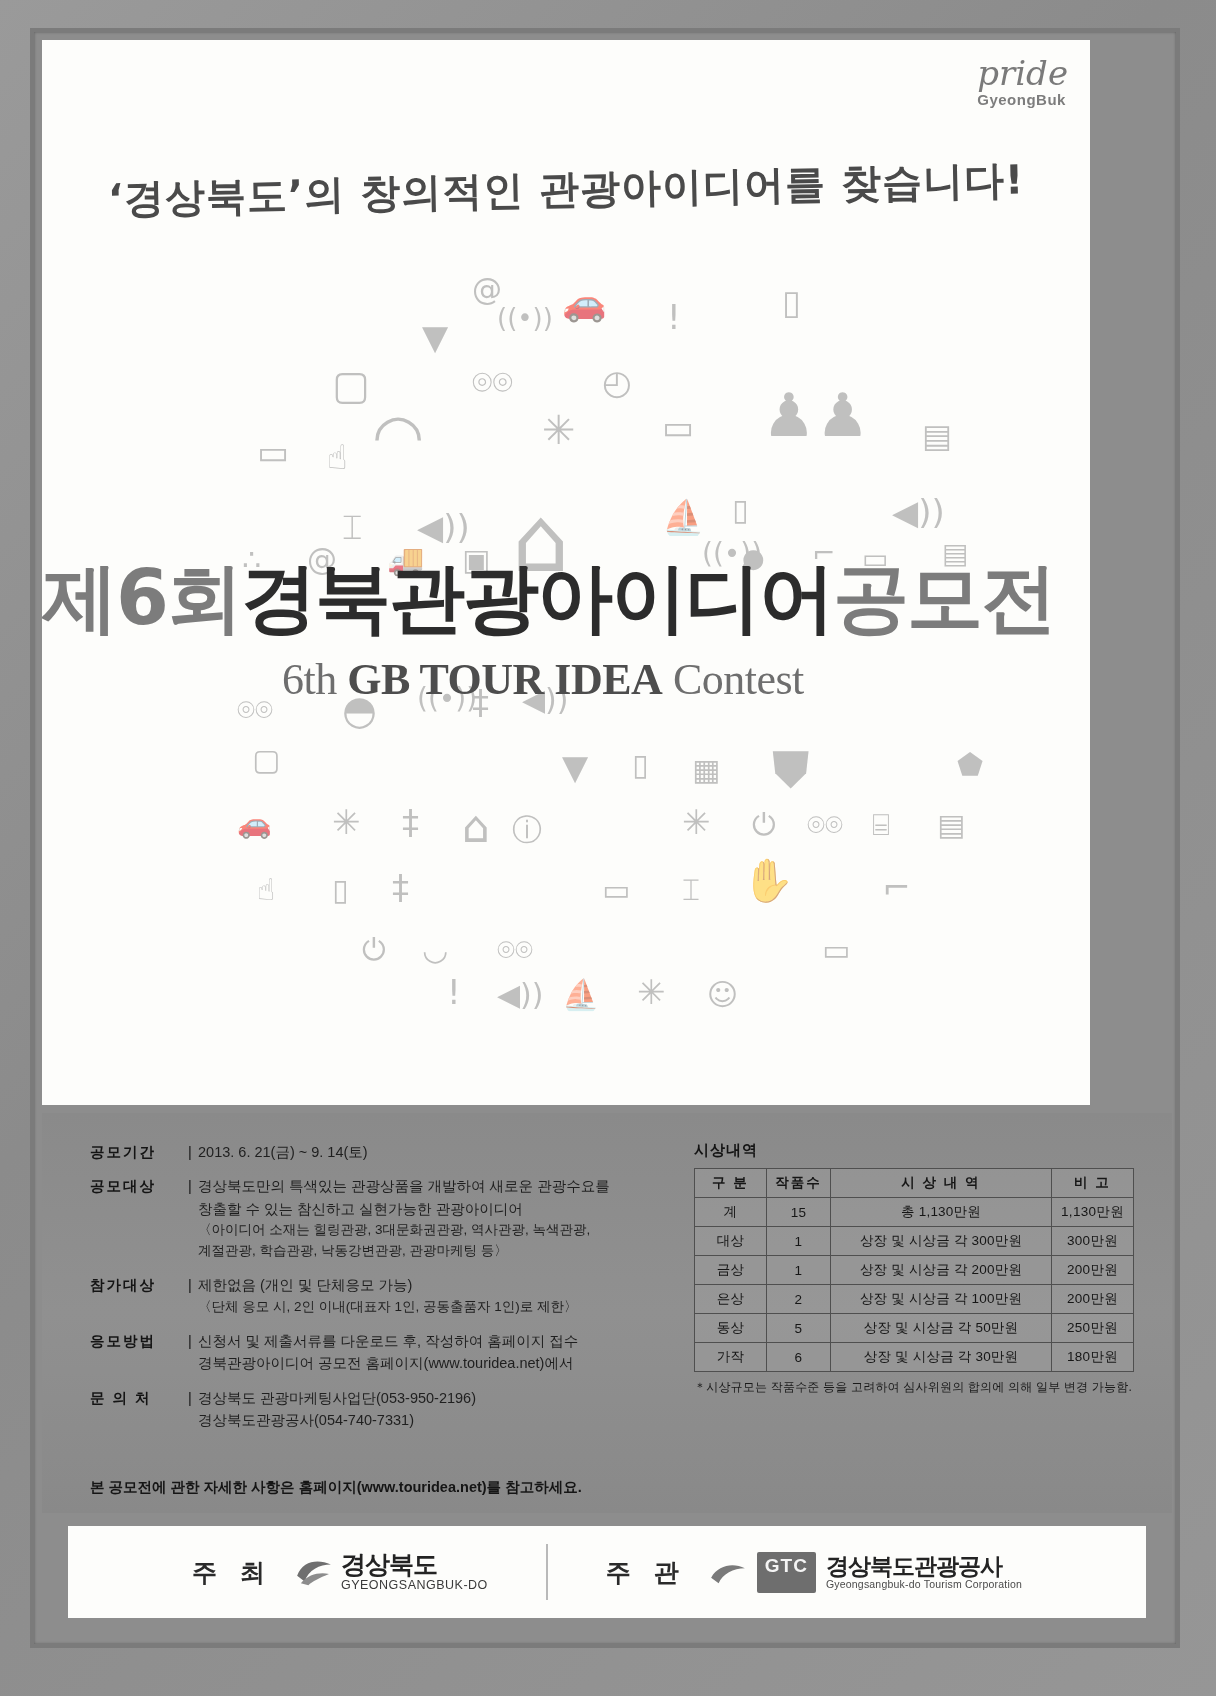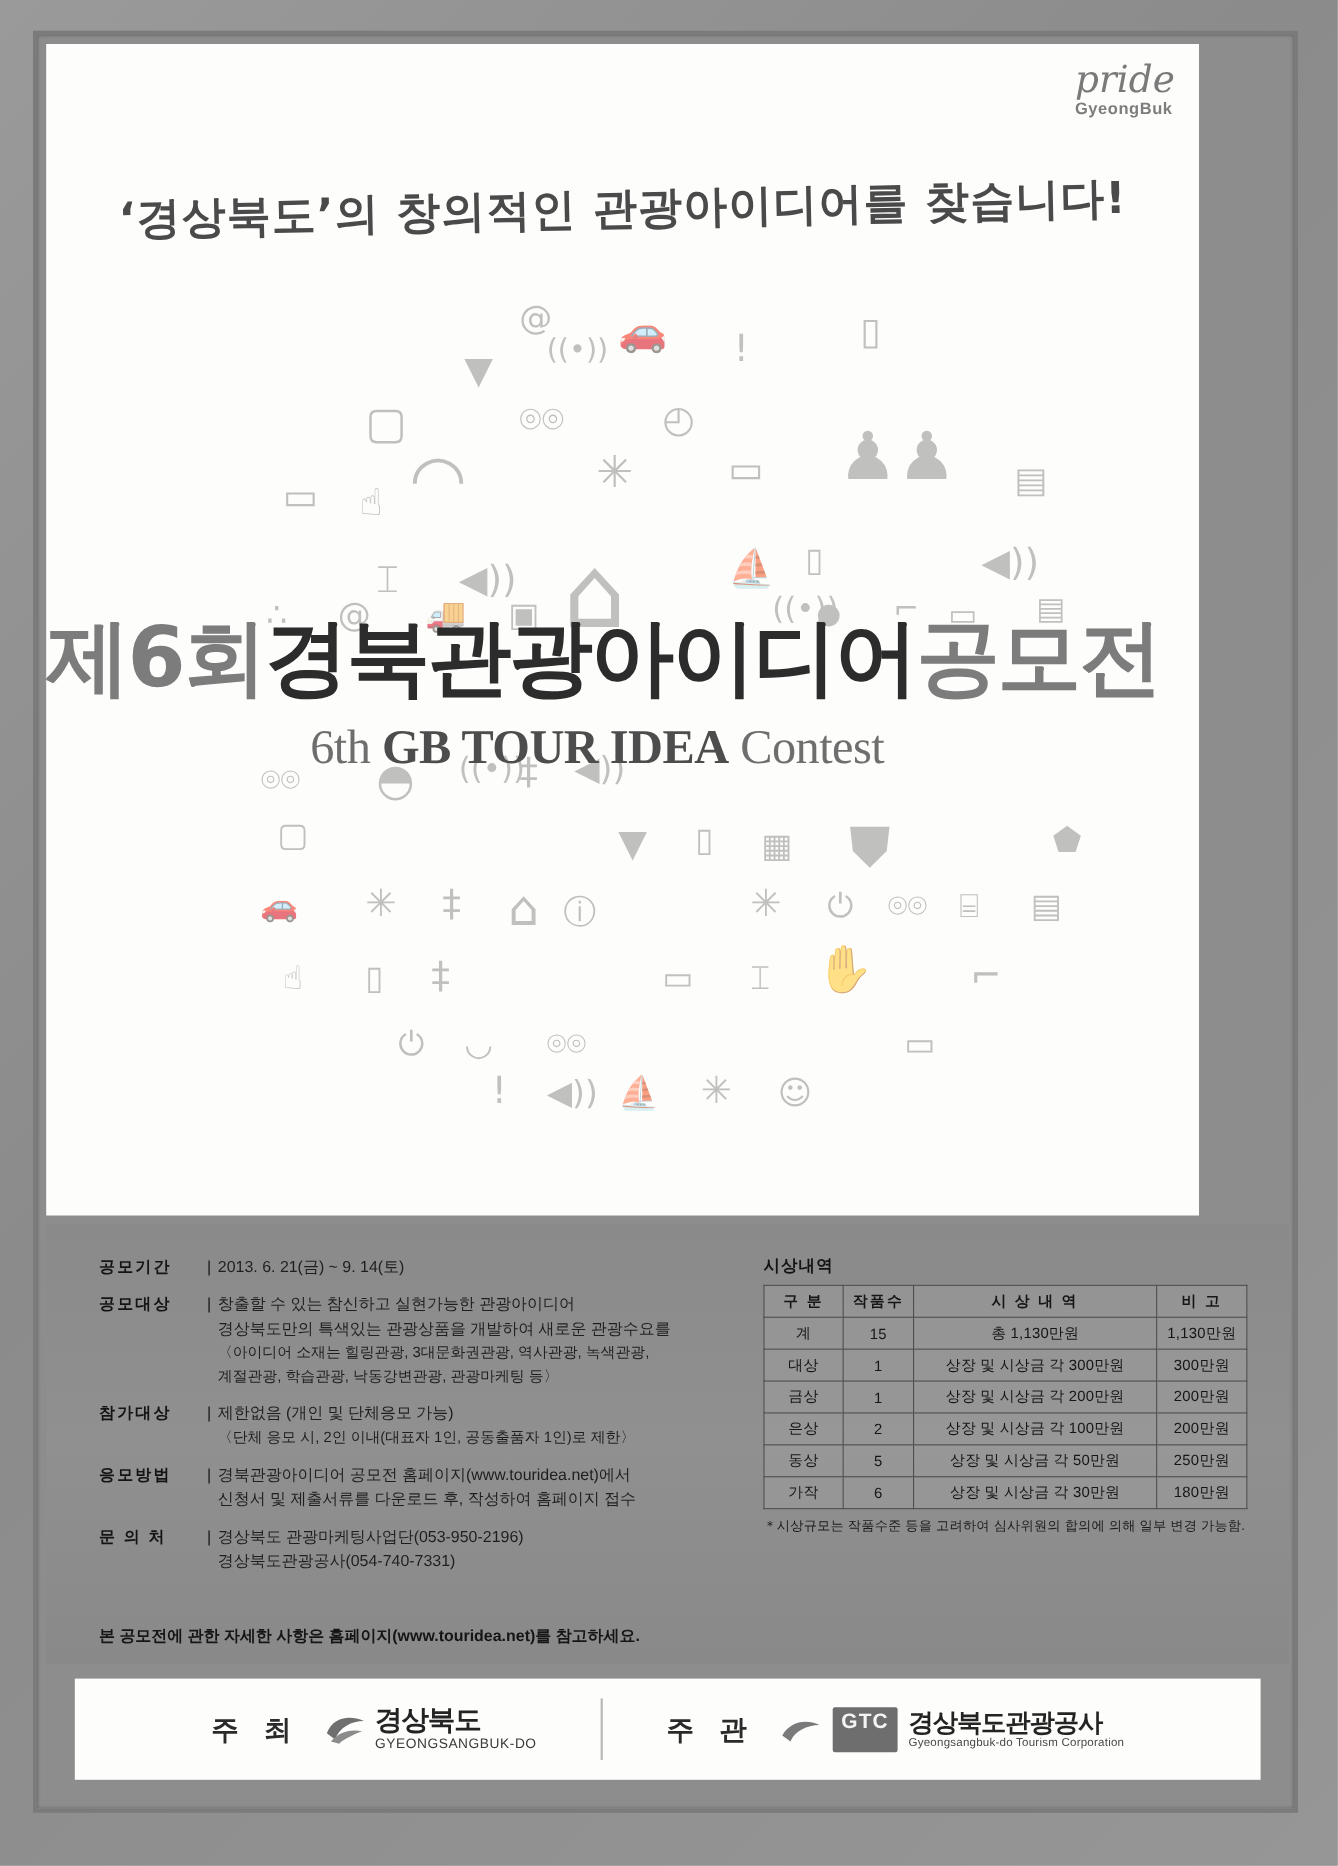--- a/index.html
+++ b/index.html
@@ -355,42 +355,42 @@
           <div class="sep">|</div>
           <div class="val">
             <div>2013. 6. 21(금) ~ 9. 14(토)</div>
           </div>
         </div>
 
         <div class="row">
           <div class="lbl">공모대상</div>
           <div class="sep">|</div>
           <div class="val">
+            <div>경상북도만의 특색있는 관광상품을 개발하여 새로운 관광수요를</div>
             <div>창출할 수 있는 참신하고 실현가능한 관광아이디어</div>
-            <div>경상북도만의 특색있는 관광상품을 개발하여 새로운 관광수요를</div>
             <div class="sm">〈아이디어 소재는 힐링관광, 3대문화권관광, 역사관광, 녹색관광,</div>
             <div class="sm">계절관광, 학습관광, 낙동강변관광, 관광마케팅 등〉</div>
           </div>
         </div>
 
         <div class="row">
           <div class="lbl">참가대상</div>
           <div class="sep">|</div>
           <div class="val">
             <div>제한없음 (개인 및 단체응모 가능)</div>
             <div class="sm">〈단체 응모 시, 2인 이내(대표자 1인, 공동출품자 1인)로 제한〉</div>
           </div>
         </div>
 
         <div class="row">
           <div class="lbl">응모방법</div>
           <div class="sep">|</div>
           <div class="val">
+            <div>신청서 및 제출서류를 다운로드 후, 작성하여 홈페이지 접수</div>
             <div>경북관광아이디어 공모전 홈페이지(www.touridea.net)에서</div>
-            <div>신청서 및 제출서류를 다운로드 후, 작성하여 홈페이지 접수</div>
           </div>
         </div>
 
         <div class="row">
           <div class="lbl">문 의 처</div>
           <div class="sep">|</div>
           <div class="val">
             <div>경상북도 관광마케팅사업단(053-950-2196)</div>
             <div>경상북도관광공사(054-740-7331)</div>
           </div>

